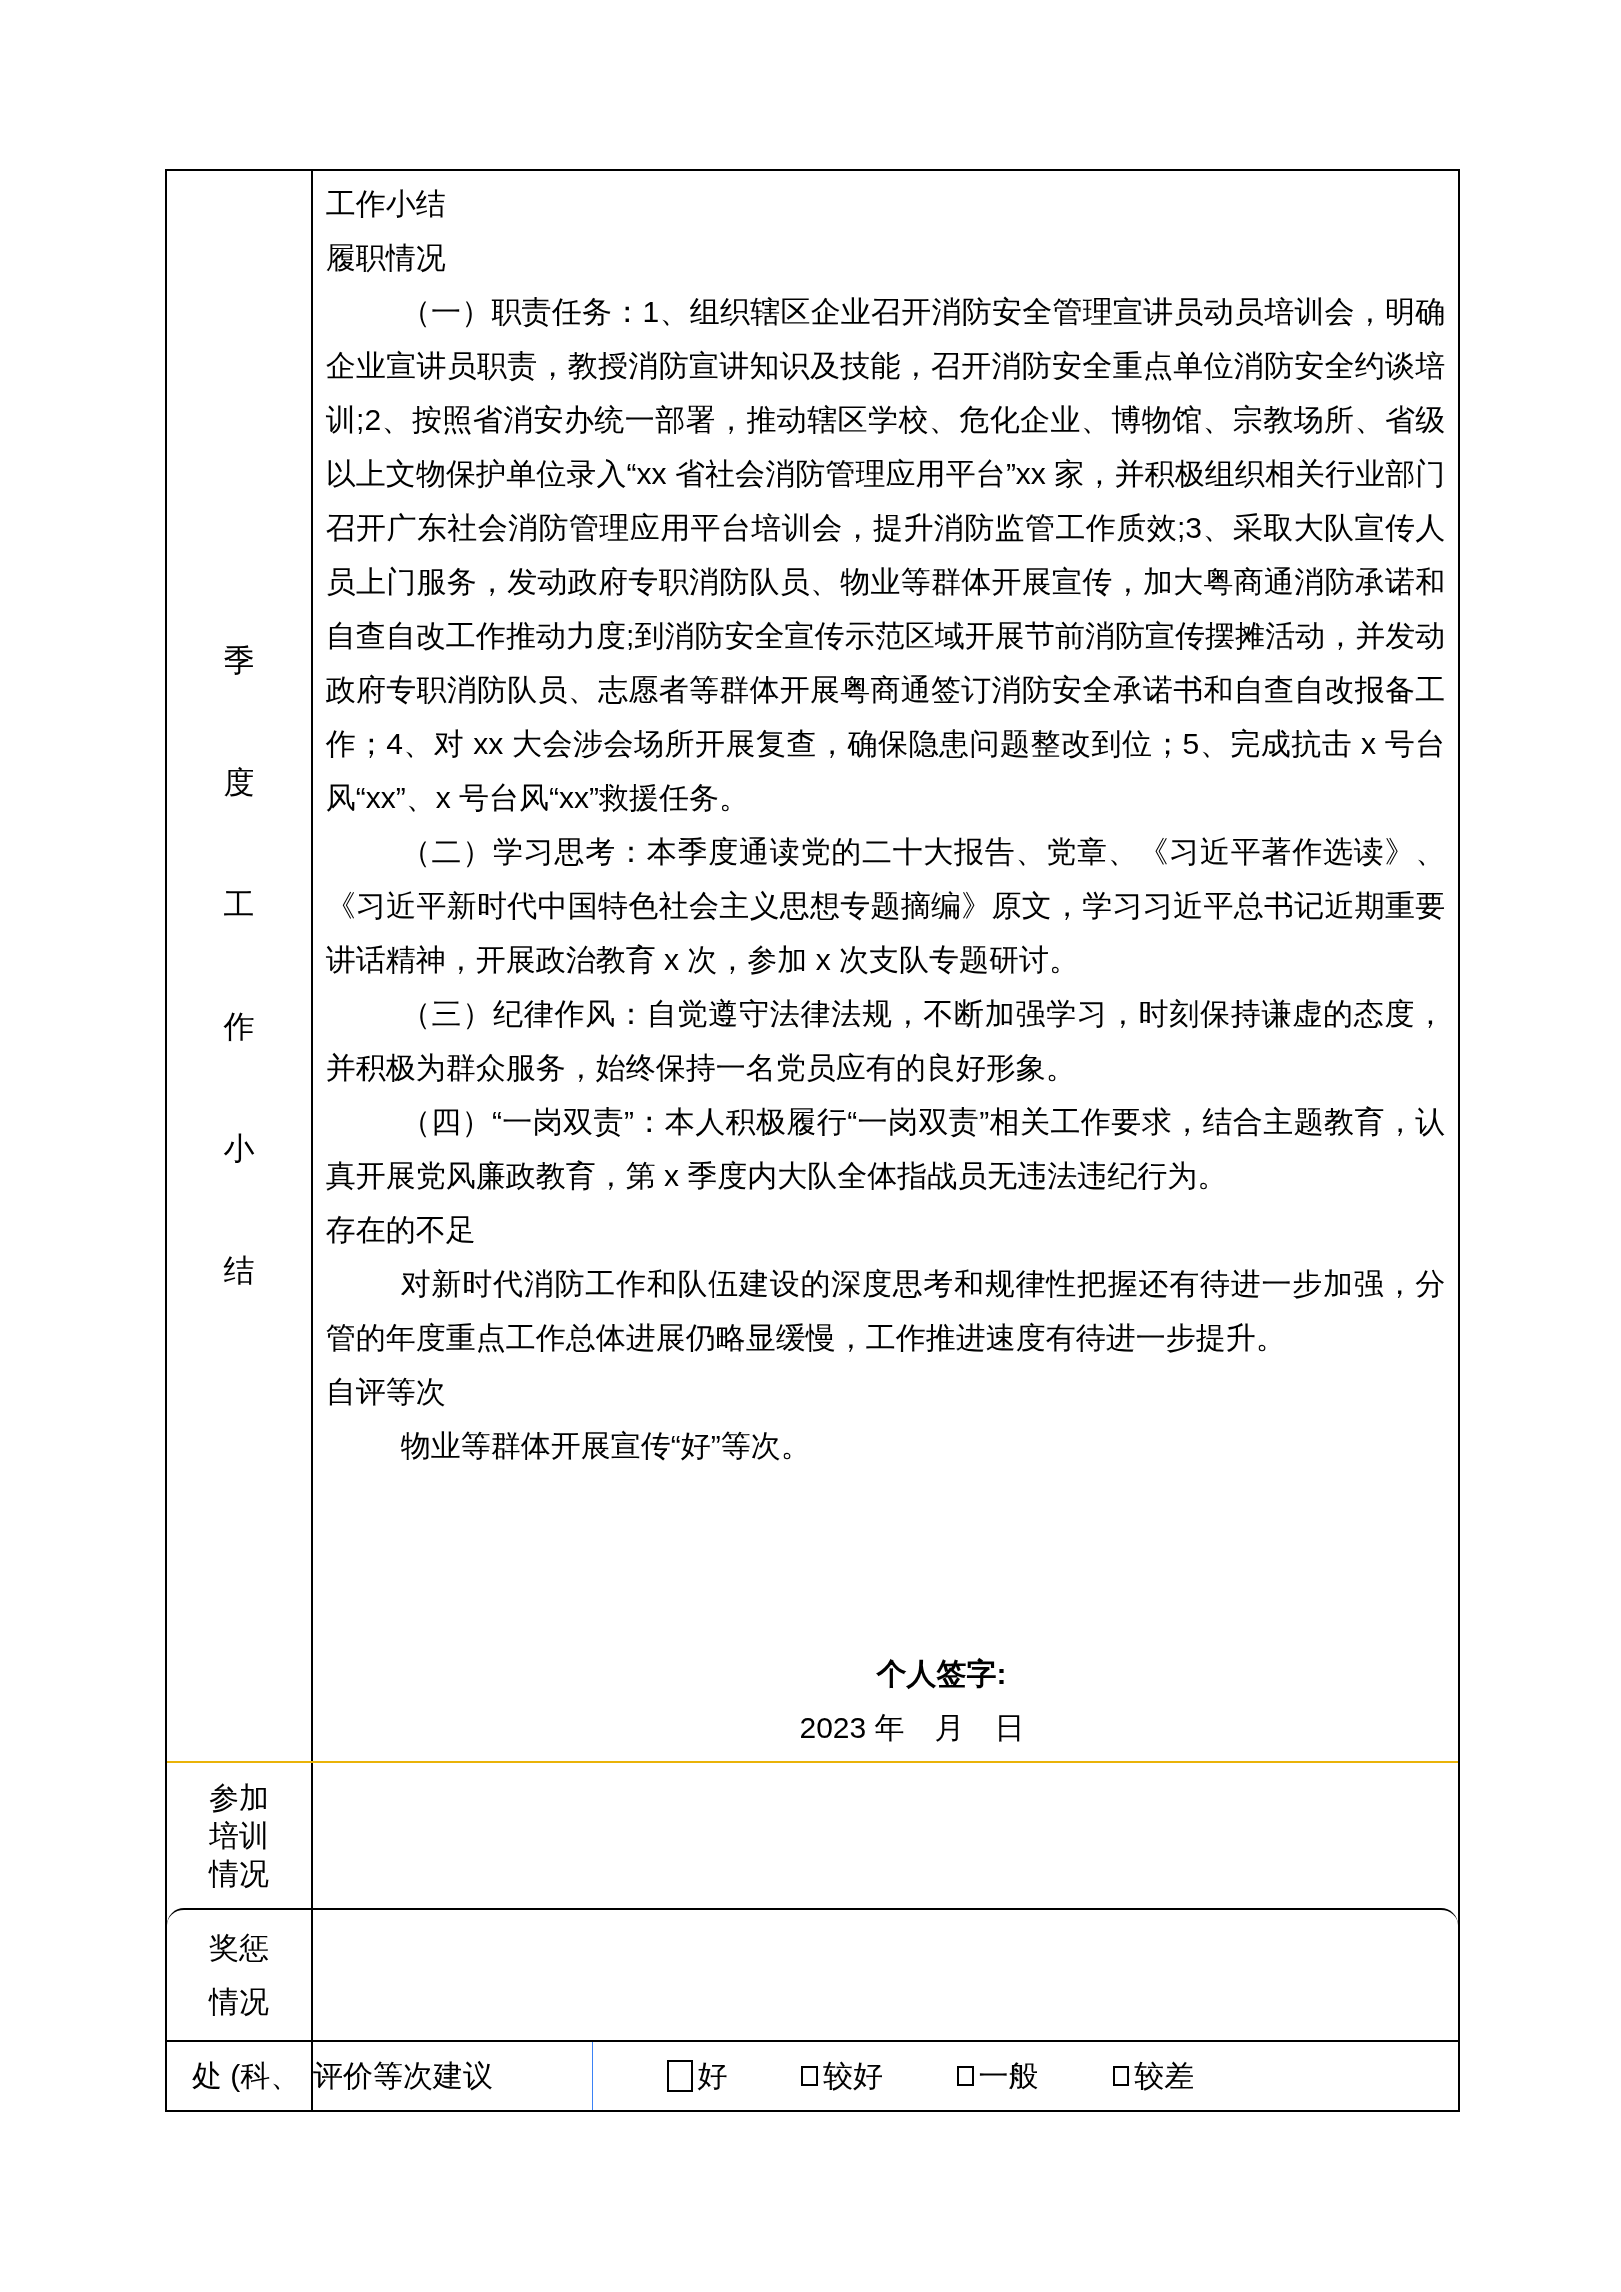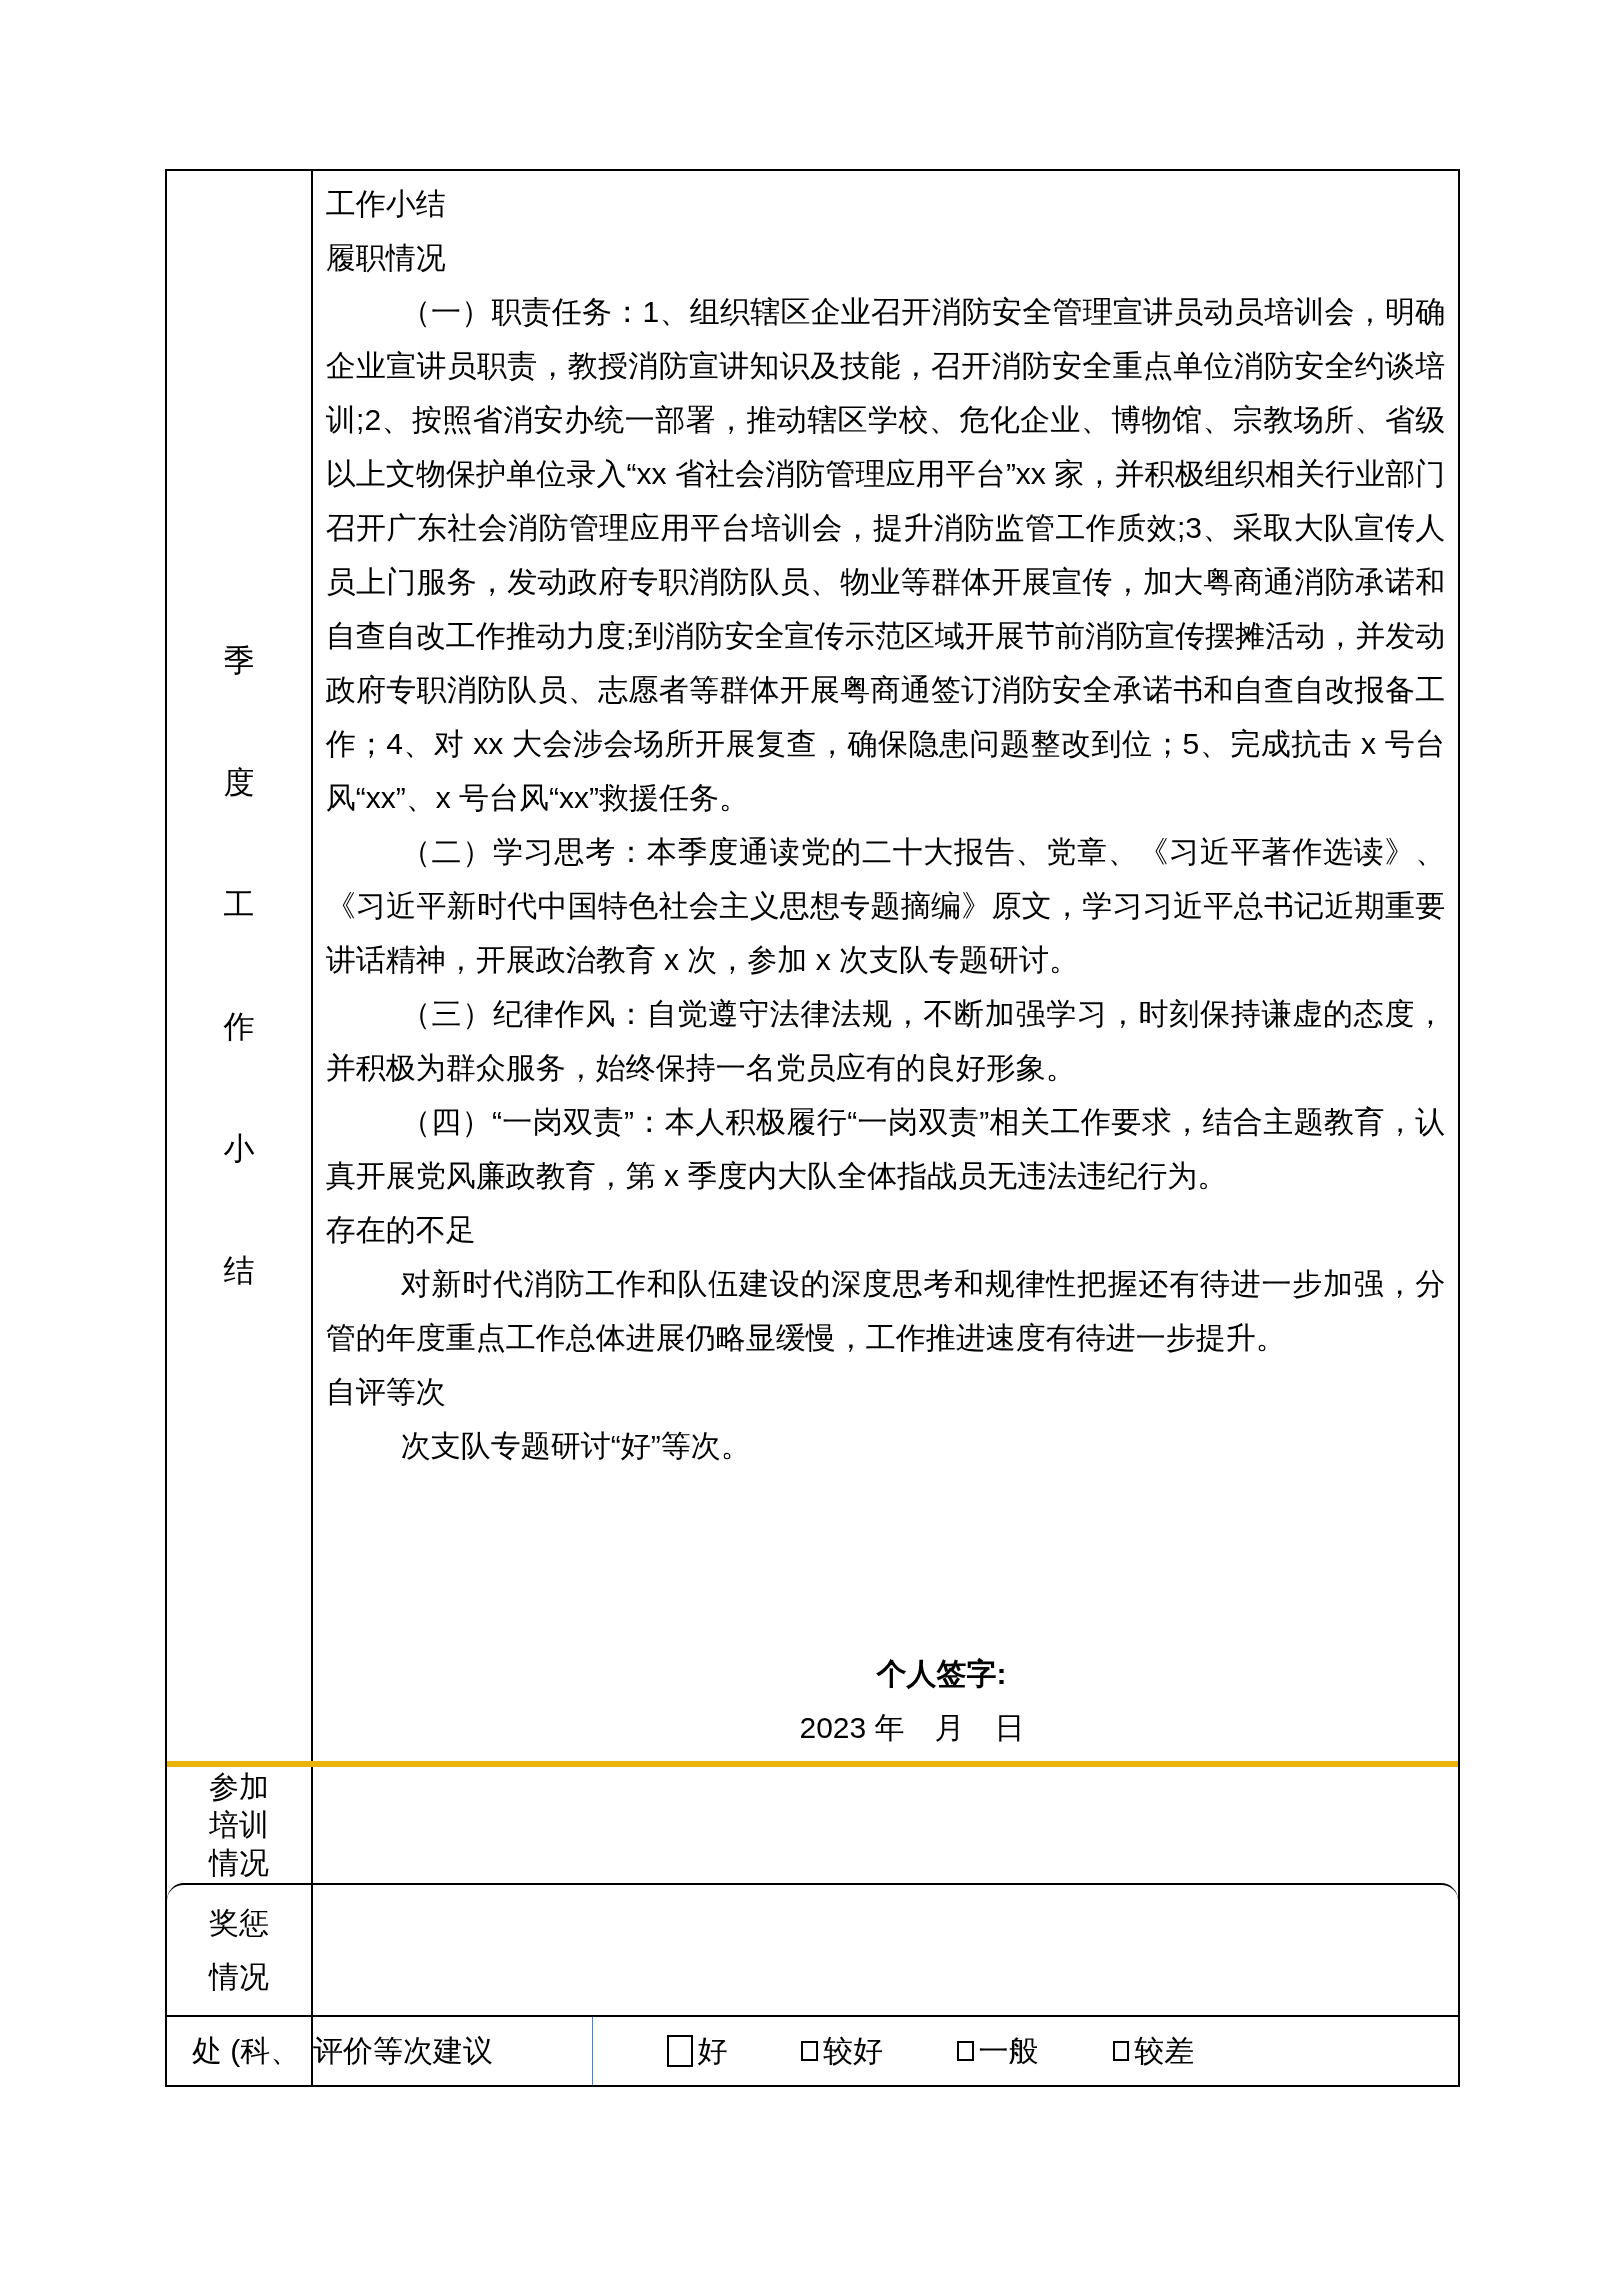--- a/index.html
+++ b/index.html
@@ -12,21 +12,21 @@
   }
   .form-table {
     position: absolute;
     left: 165px; top: 169px;
     width: 1295px;
     box-sizing: border-box;
     border: 2px solid #000;
   }
   .row { display: flex; box-sizing: border-box; }
   .row-summary   { height: 1590px; }
-  .row-training  { height: 122px; border-top: 6px solid #eab308; }
+  .row-training  { height: 147px; border-top: 2px solid #eab308; }
   .row-rewards   { height: 132px; border-top: 2.9px solid #000; border-radius: 17px; }
   .row-eval      { height: 70px;  border-top: 2.9px solid #000; }
 
   .head-col {
     width: 146px; flex: 0 0 146px;
     border-right: 2px solid #000;
     box-sizing: border-box;
     display: flex; flex-direction: column;
     align-items: center; justify-content: center;
     font-size: 31px;
@@ -103,21 +103,21 @@
     <div class="body-cell">
       <div class="doc-title">工作小结</div>
       <div class="para">履职情况</div>
       <div class="para indent">（一）职责任务：1、组织辖区企业召开消防安全管理宣讲员动员培训会，明确企业宣讲员职责，教授消防宣讲知识及技能，召开消防安全重点单位消防安全约谈培训;2、按照省消安办统一部署，推动辖区学校、危化企业、博物馆、宗教场所、省级以上文物保护单位录入“xx 省社会消防管理应用平台”xx 家，并积极组织相关行业部门召开广东社会消防管理应用平台培训会，提升消防监管工作质效;3、采取大队宣传人员上门服务，发动政府专职消防队员、物业等群体开展宣传，加大粤商通消防承诺和自查自改工作推动力度;到消防安全宣传示范区域开展节前消防宣传摆摊活动，并发动政府专职消防队员、志愿者等群体开展粤商通签订消防安全承诺书和自查自改报备工作；4、对 xx 大会涉会场所开展复查，确保隐患问题整改到位；5、完成抗击 x 号台风“xx”、x 号台风“xx”救援任务。</div>
       <div class="para indent">（二）学习思考：本季度通读党的二十大报告、党章、《习近平著作选读》、《习近平新时代中国特色社会主义思想专题摘编》原文，学习习近平总书记近期重要讲话精神，开展政治教育 x 次，参加 x 次支队专题研讨。</div>
       <div class="para indent">（三）纪律作风：自觉遵守法律法规，不断加强学习，时刻保持谦虚的态度，并积极为群众服务，始终保持一名党员应有的良好形象。</div>
       <div class="para indent">（四）“一岗双责”：本人积极履行“一岗双责”相关工作要求，结合主题教育，认真开展党风廉政教育，第 x 季度内大队全体指战员无违法违纪行为。</div>
       <div class="para">存在的不足</div>
       <div class="para indent">对新时代消防工作和队伍建设的深度思考和规律性把握还有待进一步加强，分管的年度重点工作总体进展仍略显缓慢，工作推进速度有待进一步提升。</div>
       <div class="para">自评等次</div>
-      <div class="para indent">次支队专题研讨“好”等次。</div>
+      <div class="para indent">物业等群体开展宣传“好”等次。</div>
       <div class="signature">
         <div class="sig-line-label">个人签字:</div>
         <div class="sig-line-date">2023 年　月　日</div>
       </div>
     </div>
   </div>
 
   <div class="row row-training">
     <div class="head-col tight">
       <span>参加</span>

